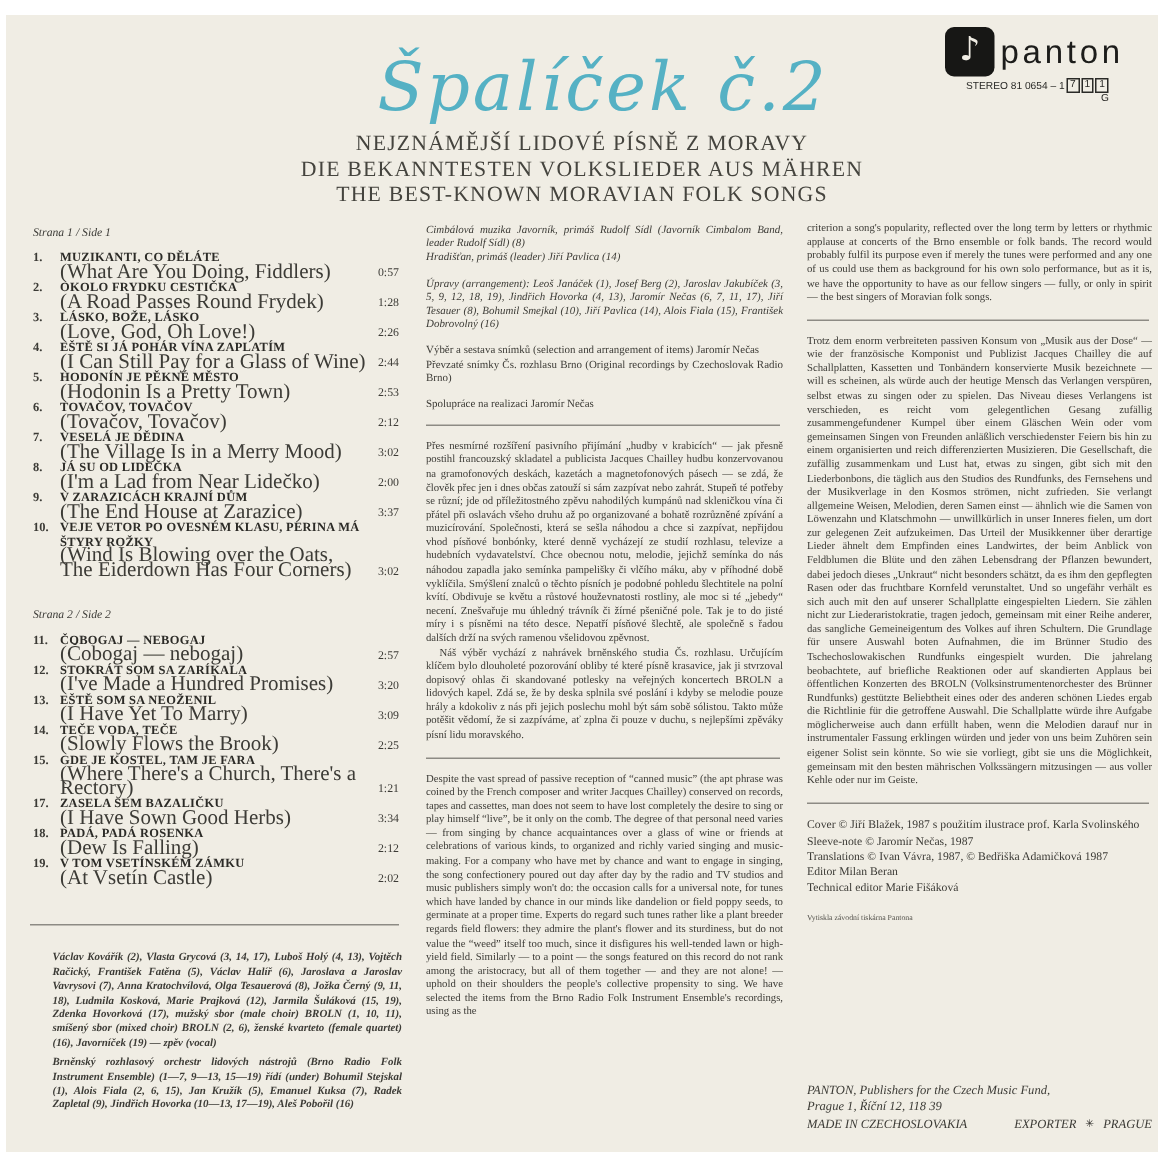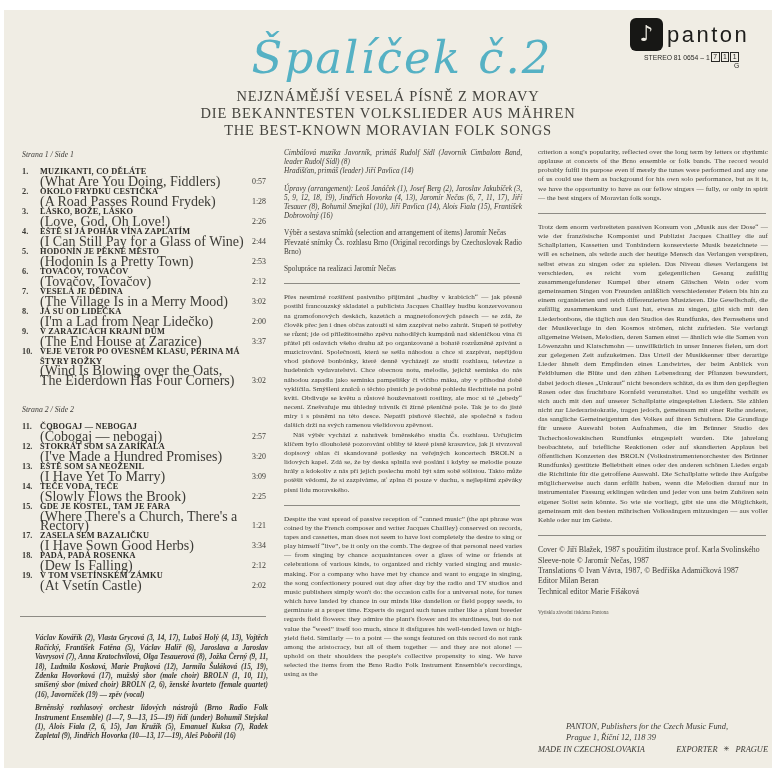--- a/index.html
+++ b/index.html
@@ -45,34 +45,34 @@
   
   .credit{margin:0 0 8px 0;font-size:7.3px;line-height:9.2px;text-align:justify;}
   .credit.it{font-style:italic;}
   .credit.tight{margin-bottom:0;}
   .essay{margin:0;font-size:7.15px;line-height:9.15px;text-align:justify;}
   .essay.indent{text-indent:9px;}
   
   .imprint div{font-size:7.8px;line-height:10.4px;}
   .printer{margin-top:12px;font-size:5.2px;color:#55534d;}
   .publisher{margin-top:auto;padding-bottom:8px;}
-  .publisher .pub-line{font-style:italic;font-size:8.4px;line-height:10.5px;margin-left:28px;}
+  .publisher .pub-line{font-style:italic;font-size:8.4px;line-height:10.5px;}
   .made-row{display:flex;align-items:center;font-style:italic;font-size:8.4px;margin-top:2px;}
   .exp-group{margin-left:auto;display:flex;align-items:center;gap:6px;}
   .artia{font-style:normal;font-size:7px;line-height:7px;text-align:center;color:#2f2e2a;}
 </style>
 </head>
 <body>
 
 <div class="sheet">
 
   <header>
     <div class="album-title" style="color: rgb(85, 177, 196);">Špalíček č.2</div>
     <div class="subtitles">
-      <div>NEJZNÁMĚJŠÍ VESELÁ PÍSNĚ Z MORAVY</div>
+      <div>NEJZNÁMĚJŠÍ LIDOVÉ PÍSNĚ Z MORAVY</div>
       <div>DIE BEKANNTESTEN VOLKSLIEDER AUS MÄHREN</div>
       <div>THE BEST-KNOWN MORAVIAN FOLK SONGS</div>
     </div>
     <div class="brand">
       <div class="logo-row">
         <div class="logo-mark">
             <span>♪</span>
           </div>
         <div class="logo-text">panton</div>
       </div>

